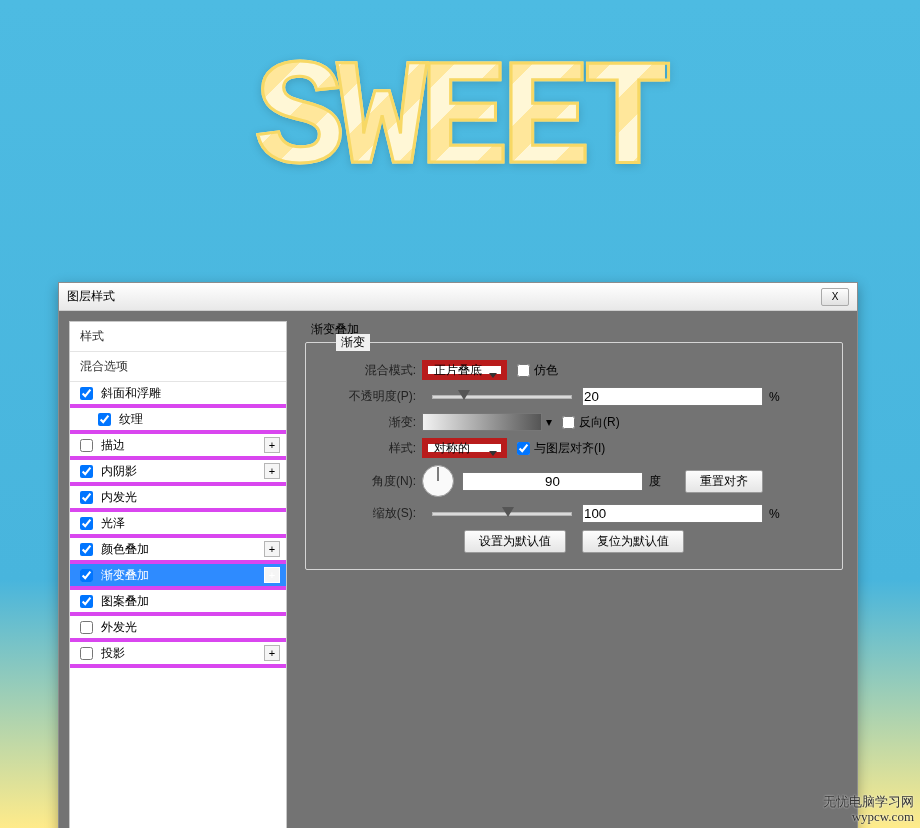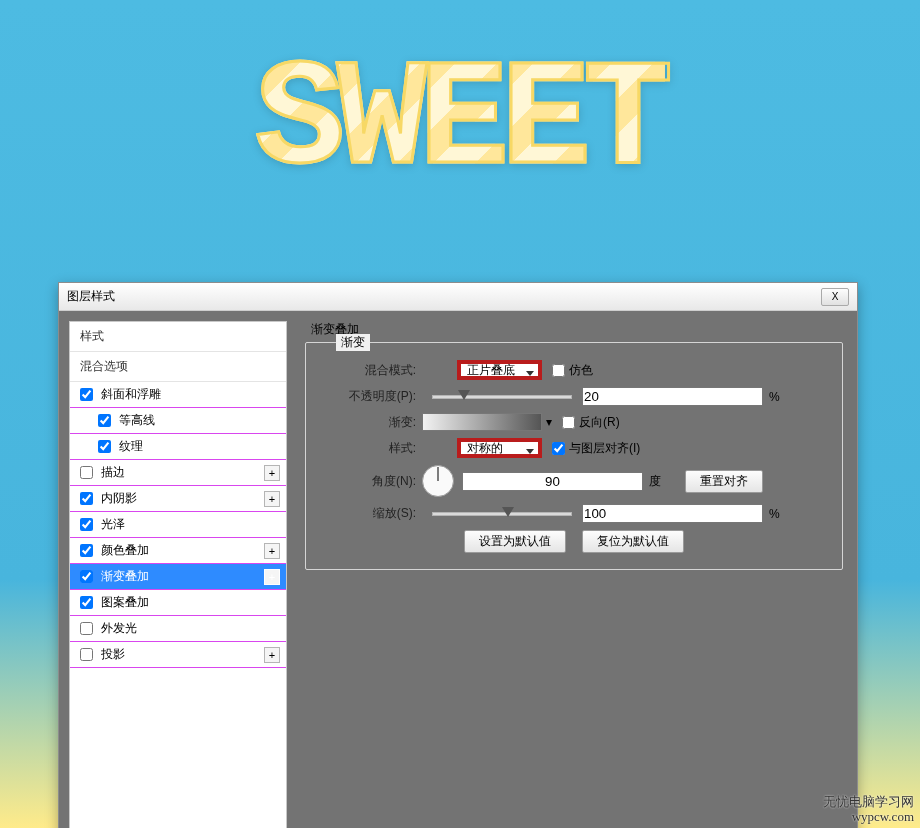--- a/index.html
+++ b/index.html
@@ -70,21 +70,21 @@
     .style-header {
       padding: 6px 10px;
       border-bottom: 1px solid #E4E4E4;
       color: #333;
     }
     .style-row {
       display: flex;
       align-items: center;
       height: 26px;
       padding: 0 6px 0 10px;
-      border-bottom: 1px solid #d946ef;
+      border-bottom: 4px solid #d946ef;
     }
     .style-row.indent { padding-left: 28px; }
     .style-row.selected { background: #2E8BFF; color: #fff; }
     .style-row input[type="checkbox"] { margin-right: 8px; }
     .style-row .label { flex: 1; }
     .style-row .plus {
       width: 16px; height: 16px;
       border: 1px solid #B5B5B5;
       display: flex; align-items: center; justify-content: center;
       font-size: 11px; background: #F5F5F5;
@@ -129,27 +129,26 @@
     }
     .form-row .lbl {
       width: 100px;
       text-align: right;
       padding-right: 6px;
       color: #222;
     }
     .select {
       height: 20px;
       background: #FFFFFF;
-      border: 4px solid #b91c1c;
+      border: 6px solid #b91c1c;
       padding: 0 18px 0 6px;
       position: relative;
       display: inline-flex;
       align-items: center;
       min-width: 85px;
-      margin-left: 35px;
     }
     .select::after {
       content: "";
       position: absolute;
       right: 4px; top: 7px;
       border-left: 4px solid transparent;
       border-right: 4px solid transparent;
       border-top: 5px solid #333;
     }
     .slider-track {
@@ -241,35 +240,35 @@
       <div class="styles-list">
         <div class="style-header">样式</div>
         <div class="style-header">混合选项</div>
         <div id="style-rows">
             <div class="style-row">
               <input type="checkbox" checked="" style="">
               <span class="label">斜面和浮雕</span>
             </div>
             <div class="style-row indent">
               <input type="checkbox" checked="" style="">
-              <span class="label">等高线</span>
-            </div>
-            <div class="style-row indent">
-              <input type="checkbox" checked="" style="">
               <span class="label">纹理</span>
             </div>
             <div class="style-row">
               <input type="checkbox" style="">
               <span class="label">描边</span>
               <span class="plus">+</span>
             </div>
             <div class="style-row">
               <input type="checkbox" checked="" style="">
               <span class="label">内阴影</span>
               <span class="plus">+</span>
+            </div>
+            <div class="style-row">
+              <input type="checkbox" checked="" style="">
+              <span class="label">内发光</span>
             </div>
             <div class="style-row">
               <input type="checkbox" checked="" style="">
               <span class="label">光泽</span>
             </div>
             <div class="style-row">
               <input type="checkbox" checked="" style="">
               <span class="label">颜色叠加</span>
               <span class="plus">+</span>
             </div>

